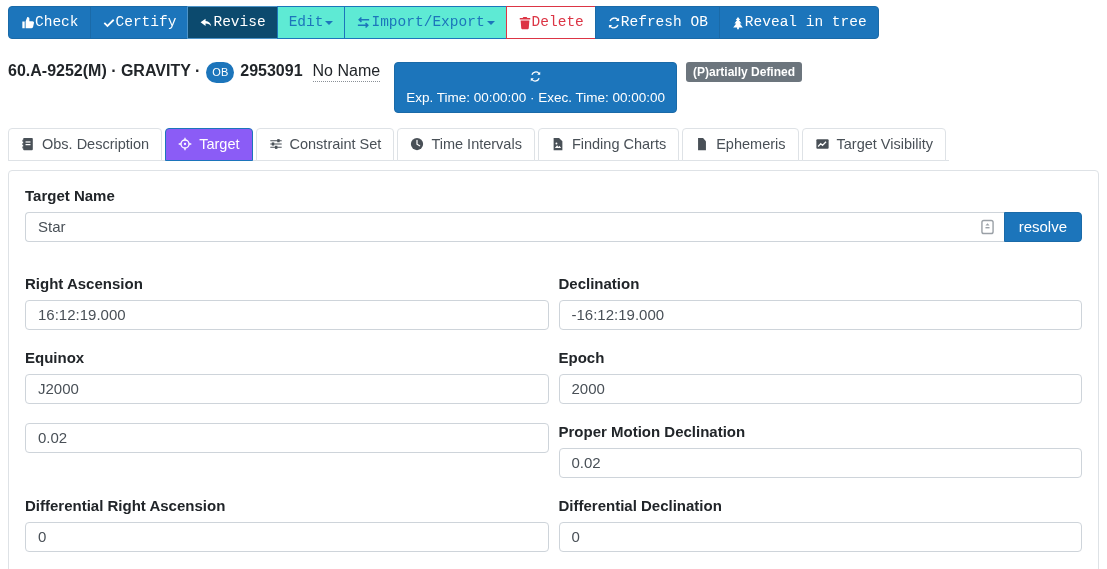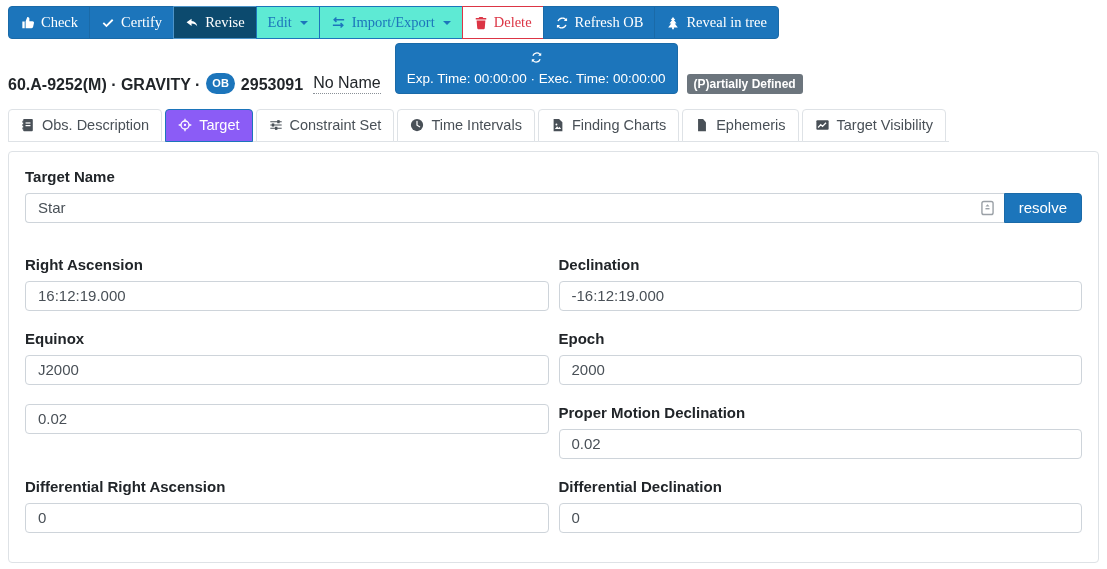--- a/index.html
+++ b/index.html
@@ -9,39 +9,39 @@
     background:#ffffff;
     font-family:"Liberation Sans", sans-serif;
     color:#212529;
     -webkit-font-smoothing:antialiased;
   }
   svg { display:block; }
 
   
   .toolbar { display:flex; align-items:stretch; margin:6px 0 0 8px; width:max-content; }
   .tbtn {
-    display:flex; align-items:center; gap:6px;
-    font-family:Liberation Serif, serif; font-size:14.5px; line-height:1;
+    display:flex; align-items:center; 
+    font-family:Liberation Mono, monospace; font-size:14.5px; line-height:1;
     padding:8px 11px; margin-left:-1px; cursor:pointer;
     border:1px solid #1a6aa8; background:#1c75bb; color:#fff;
     white-space:nowrap;
     justify-content:flex-end;
   }
   .tbtn:first-child { margin-left:0; border-radius:4px 0 0 4px; }
   .tbtn:last-child  { border-radius:0 4px 4px 0; }
   .tbtn.light   { background:#0c4a6e; border-color:#4d94c9; }
   .tbtn.outline { background:#5eead4; color:#1c75bb; border-color:#1c75bb; }
   .tbtn.outline-danger { background:#fff; color:#dc3545; border-color:#dc3545; }
   .caret { width:0; height:0; border-left:4px solid transparent; border-right:4px solid transparent; border-top:4px solid currentColor; margin-left:2px; }
 
   
-  .ob-header { display:flex; align-items:flex-end; margin:4px 0 0 8px; }
+  .ob-header { display:flex; align-items:flex-start; margin:23px 0 0 8px; }
   .ob-title { font-size:16px; font-weight:bold; }
   .ob-badge {
-    background:#1c75bb; color:#fff; font-size:11px; font-weight:bold;
+    background:#1c75bb; color:#fff; font-size:11px; font-weight:normal;
     padding:5px 6px; border-radius:11px; margin:0 6px; line-height:1;
   }
   .ob-number { font-size:16px; font-weight:bold; margin-right:10px; }
   .ob-name { font-size:16px; color:#212529; border-bottom:1px dotted #8a9097; padding-bottom:1px; cursor:pointer; }
   .time-btn {
     display:flex; align-items:center; gap:7px; margin-left:14px;
     background:#1c75bb; border:1px solid #1a6aa8; color:#fff;
     font-family:inherit; font-size:13.5px; padding:7px 11px; border-radius:4px; cursor:pointer;flex-direction:column;
   }
   .status-badge {

